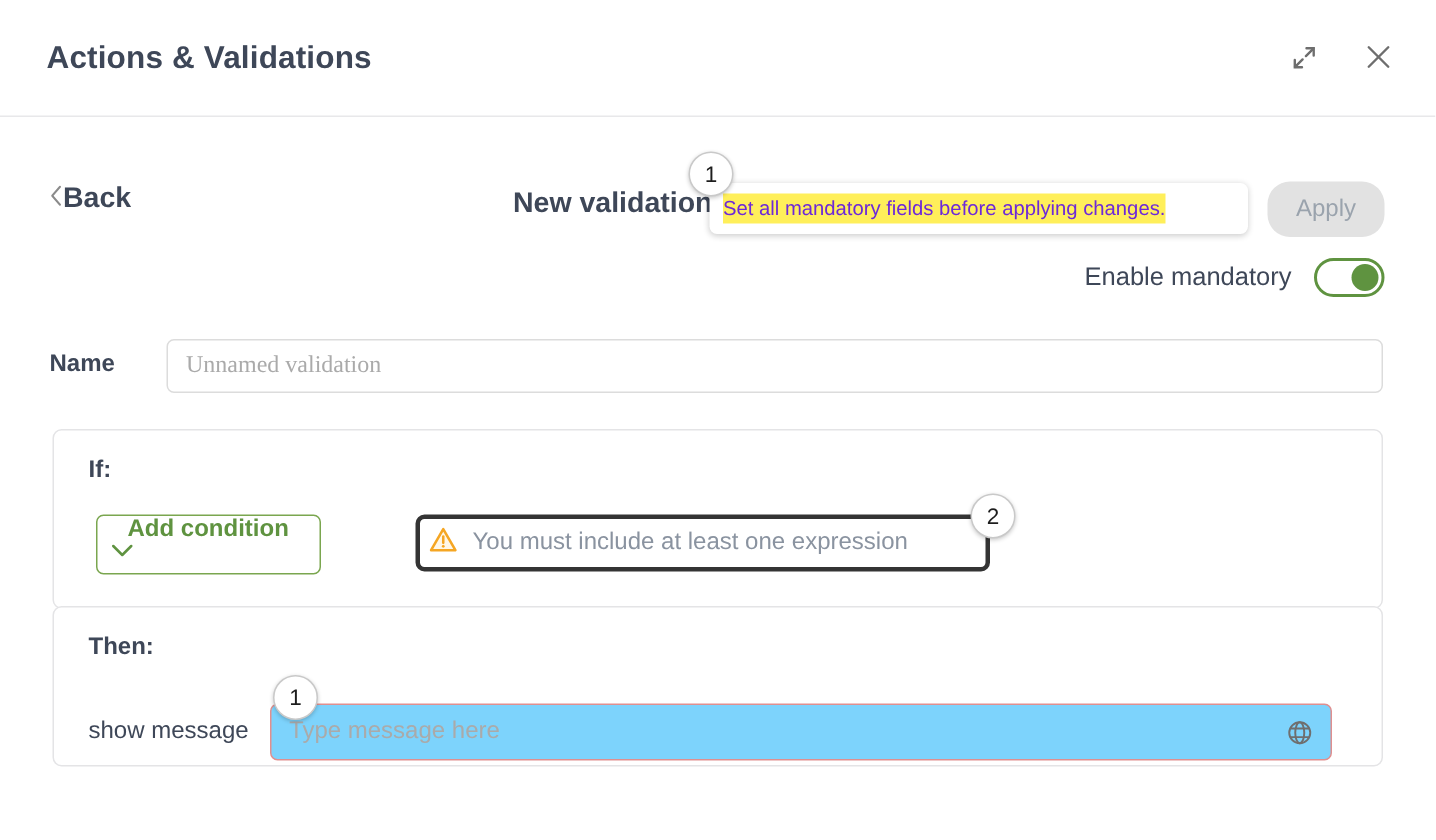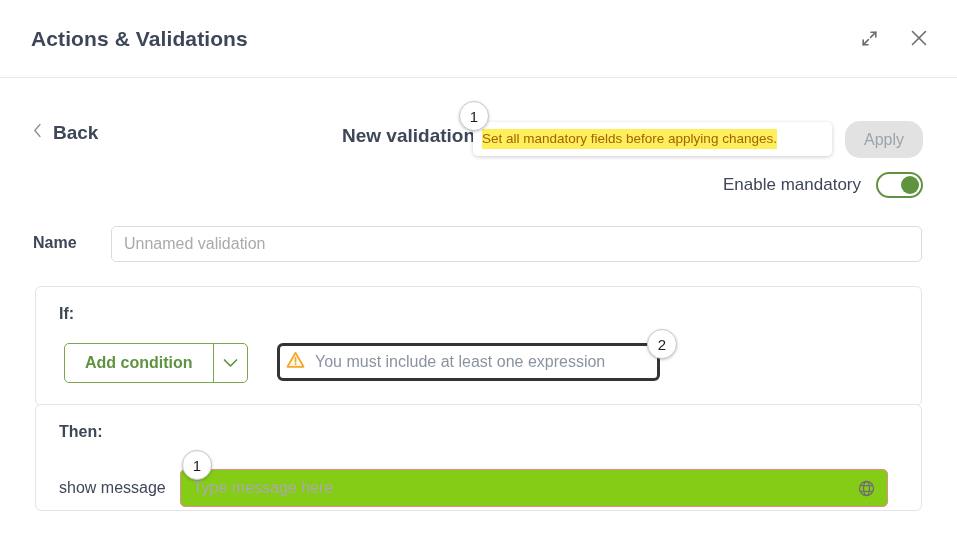--- a/index.html
+++ b/index.html
@@ -52,21 +52,20 @@
   .subrow {
     position: absolute;
     left: 0; top: 112px;
     width: 957px; height: 56px;
   }
   .back-link {
     position: absolute;
     left: 33px; top: 10px;
     display: flex;
     align-items: center;
-    gap: 11px;
     cursor: pointer;
   }
   .back-chevron {
     color: #8b8b8b;
     font-size: 17px;
     line-height: 1;
     display: block;
     margin-top: -2px;
   }
   .back-label {
@@ -143,21 +142,21 @@
     color: #3e4758;
   }
   .name-input {
     position: absolute;
     left: 111px; top: 0;
     width: 811px; height: 36px;
     border: 1px solid #dcdcdc;
     border-radius: 5px;
     background: #ffffff;
     font-size: 16px;
-    font-family: Liberation Sans, sans-serif;
+    font-family: Liberation Serif, serif;
     color: #3e4758;
     padding: 0 12px;
     box-sizing: border-box;
     outline: none;
   }
   .name-input::placeholder { color: #aaaaaa; }
 
   
   .card {
     position: absolute;
@@ -182,20 +181,21 @@
   .split-btn {
     position: absolute;
     left: 28px; top: 56px;
     height: 38px;
     display: flex;
     border: 1px solid #7aa64f;
     border-radius: 5px;
     background: #ffffff;
     overflow: hidden;
     cursor: pointer;
+    flex-direction: column;
   }
   .split-main {
     padding: 0 20px;
     display: flex;
     align-items: center;
     font-size: 16px;
     font-weight: bold;
     color: #5f9340;
     white-space: nowrap;
   }
@@ -239,21 +239,21 @@
     font-size: 16px;
     color: #3e4758;
     white-space: nowrap;
     margin-right: 14px;
   }
   .msg-input-wrap {
     position: relative;
     width: 708px; height: 38px;
     border: 1px solid #e08f8f;
     border-radius: 5px;
-    background: #84cc16;
+    background: #7dd3fc;
     box-sizing: border-box;
     display: flex;
     align-items: center;
   }
   .msg-input {
     flex: 1;
     border: none;
     outline: none;
     background: transparent;
     font-size: 16px;
@@ -281,21 +281,21 @@
     border-radius: 5px;
     box-shadow: 0 1px 4px rgba(0,0,0,0.20);
     display: flex;
     align-items: center;
     padding-left: 9px;
     box-sizing: border-box;
     z-index: 30;
   }
   .tooltip-text {
     font-size: 13.5px;
-    color: #a16207;
+    color: #6d28d9;
     background: #ffef5a;
     white-space: nowrap;
     line-height: 1.5;
   }
 
   .hl-box {
     position: absolute;
     left: 277px; top: 343px;
     width: 383px; height: 38px;
     border: 3px solid #343434;

